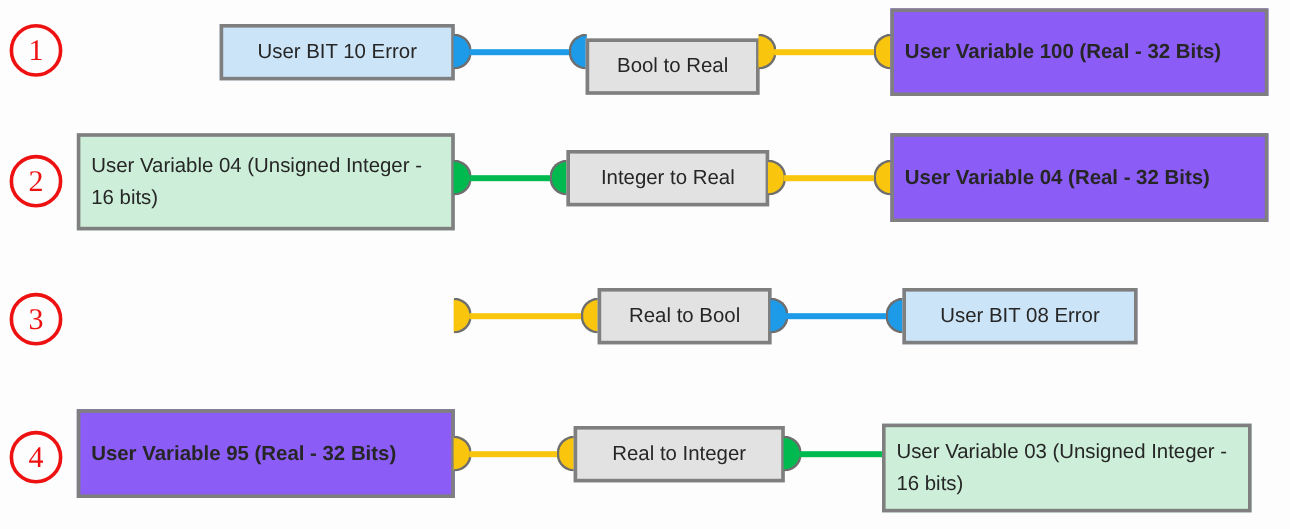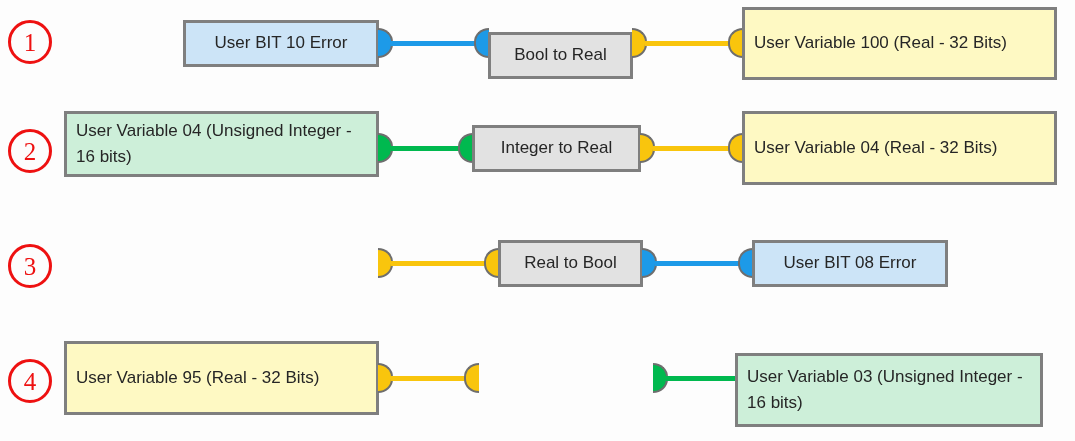--- a/index.html
+++ b/index.html
@@ -39,21 +39,21 @@
     border: 3px solid #7f7f7f;
     display: flex;
     align-items: center;
     padding: 0 9px;
     font-size: 17px;
     color: #262626;
     line-height: 1.55;
   }
   .node.var-blue   { background: #cce4f7; }
   .node.var-green  { background: #cdefd9; }
-  .node.var-yellow { background: #fef9c3; }
+  .node.var-yellow { background: #8b5cf6; font-weight: bold; }
   .node.func       { background: #e2e2e2; border-color: #7f7f7f; }
   .node.center-text { justify-content: center; }
   .node .label { display: block; }
 
   
   .port {
     position: absolute;
     width: 15px;
     height: 30px;
     box-sizing: border-box;
@@ -102,21 +102,21 @@
   <div class="port right yellow" style="left:632px; top:28px;"></div>
   <div class="wire yellow" style="left:645px; top:41px; width:86px;"></div>
   <div class="port left yellow" style="left:728px; top:28px;"></div>
 
   <div class="node var-yellow" style="left:742px; top:7px; width:315px; height:73px;">
     <span class="label">User Variable 100 (Real - 32 Bits)</span>
   </div>
 
   <div class="step-marker" style="left:8px; top:129px;">2</div>
 
-  <div class="node var-green" style="left:64px; top:111px; width:315px; height:66px;">
+  <div class="node var-green" style="left:64px; top:111px; width:315px; height:81px;">
     <span class="label">User Variable 04 (Unsigned Integer - 16 bits)</span>
   </div>
   <div class="port right green" style="left:378px; top:133px;"></div>
   <div class="wire green" style="left:391px; top:146px; width:69px;"></div>
   <div class="port left green" style="left:458px; top:133px;"></div>
 
   <div class="node func center-text" style="left:472px; top:125px; width:169px; height:47px;">
     <span class="label">Integer to Real</span>
   </div>
   <div class="port right yellow" style="left:640px; top:133px;"></div>
@@ -146,20 +146,23 @@
 
   <div class="step-marker" style="left:8px; top:359px;">4</div>
 
   <div class="node var-yellow" style="left:64px; top:341px; width:315px; height:74px;">
     <span class="label">User Variable 95 (Real - 32 Bits)</span>
   </div>
   <div class="port right yellow" style="left:378px; top:363px;"></div>
   <div class="wire yellow" style="left:391px; top:376px; width:76px;"></div>
   <div class="port left yellow" style="left:464px; top:363px;"></div>
 
+  <div class="node func center-text" style="left:478px; top:355px; width:176px; height:47px;">
+    <span class="label">Real to Integer</span>
+  </div>
   <div class="port right green" style="left:653px; top:363px;"></div>
   <div class="wire green" style="left:666px; top:376px; width:72px;"></div>
   <div class="port left green" style="left:735px; top:363px;"></div>
 
   <div class="node var-green" style="left:735px; top:341px; width:308px; height:74px;margin-top:12px;">
     <span class="label">User Variable 03 (Unsigned Integer - 16 bits)</span>
   </div>
 
 </div>
 

